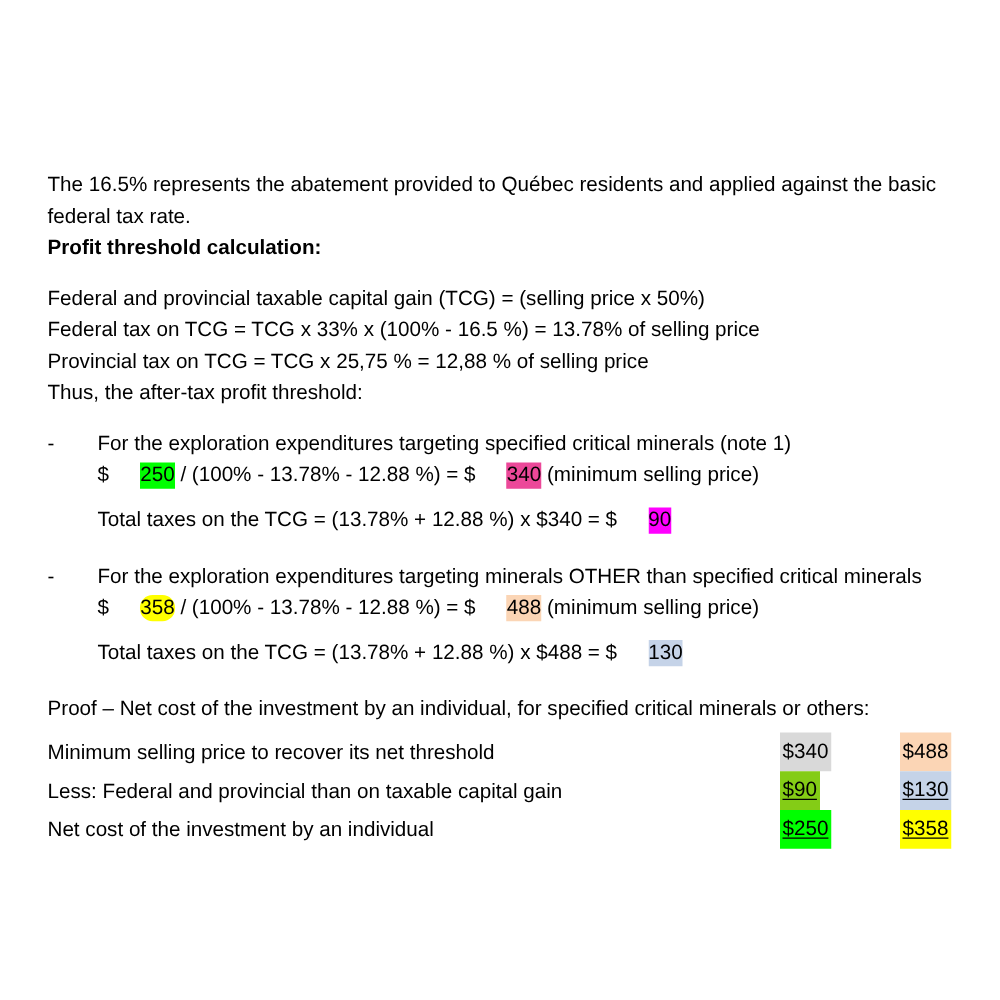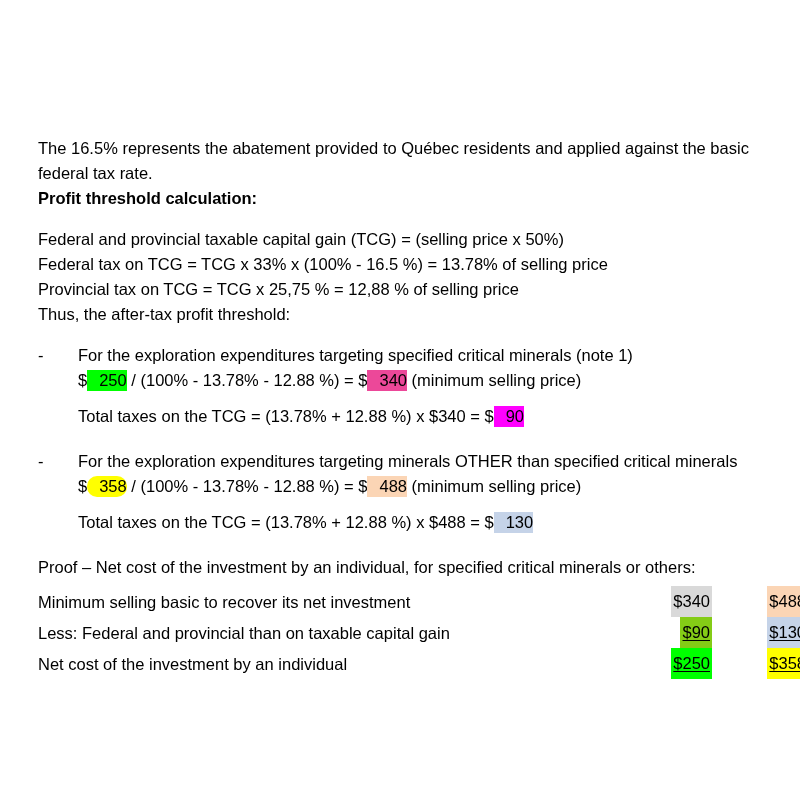--- a/index.html
+++ b/index.html
@@ -61,39 +61,40 @@
     top: 0;
     width: 18px;
   }
   .indent {
     padding-left: 40px;
     line-height: 25px;
   }
 
   
   .hl {
-    padding: 1px 0 2px 12px;
+    padding: 1px 0 2px 0;
+    margin-left: 25px;
   }
   .u  { text-decoration: underline; text-underline-offset: 2px; }
 
   
   .proof-table {
     width: 762px;
     border-collapse: collapse;
     font-size: 16.5px;
     table-layout: fixed;
   }
   .proof-table td {
     padding: 0;
     line-height: 30px;
     vertical-align: bottom;
     white-space: nowrap;
   }
   td.label-col { width: 586px; text-align: left; }
-  td.num-col   { width: 88px; text-align: right; padding-right: 0; }
+  td.num-col   { width: 88px; padding-right: 0; }
   td.num-col.first-num { padding-right: 8px; }
   .numcell {
     display: inline-block;
     padding: 0 2px 1px 2px;
   }
 </style>
 </head>
 <body>
 
 <div class="page">
@@ -144,21 +145,21 @@
 
     <div class="gap-lg"></div>
 
     <p class="line">Proof – Net cost of the investment by an individual, for specified critical minerals or others:</p>
 
     <div class="gap-xs"></div>
 
     <table class="proof-table">
       <tbody>
         <tr>
-          <td class="label-col">Minimum selling basic to recover its net investment</td>
+          <td class="label-col">Minimum selling price to recover its net threshold</td>
           <td class="num-col first-num">
             <span class="numcell" id="cell-r0c0" style="background-color: rgb(217, 217, 217);">$340</span>
           </td>
           <td class="num-col">
             <span class="numcell" id="cell-r0c1" style="background-color: rgb(251, 213, 181);">$488</span>
           </td>
         </tr>
         <tr>
           <td class="label-col">Less: Federal and provincial than on taxable capital gain</td>
           <td class="num-col first-num">

